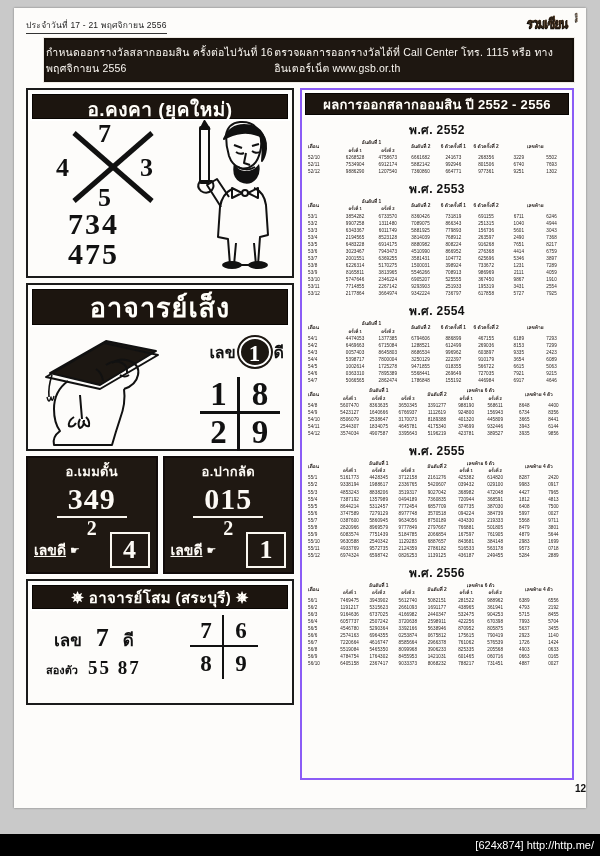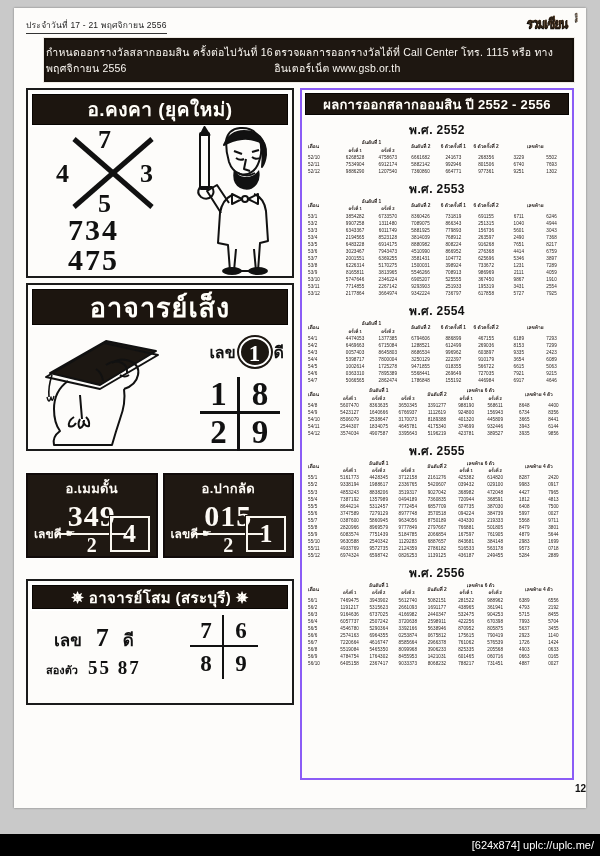--- a/index.html
+++ b/index.html
@@ -72,21 +72,21 @@
     filter:contrast(1.06);
   }
 
   
   .blk {
     border:2px solid #1b1b1b;
     background:#fdfcfa;
     position:relative;
   }
   .blk1 { height:190px; padding:4px; }
-  .blk1 .bar { height:31px; line-height:30px; font-size:19px; font-weight:bold; letter-spacing:.5px; }
+  .blk1 .bar { height:25px; line-height:30px; font-size:19px; font-weight:bold; letter-spacing:.5px; }
   .b1body { position:relative; height:150px; }
   .cross-wrap { position:absolute; left:12px; top:4px; width:130px; height:88px; }
   .cross-wrap .n { position:absolute; font-size:26px; font-weight:bold; font-family:"Liberation Serif", serif; color:#111; }
   .cross-wrap .nt { left:54px; top:-4px; }
   .cross-wrap .nl { left:12px; top:30px; }
   .cross-wrap .nr { left:96px; top:30px; }
   .cross-wrap .nb { left:54px; top:60px; }
   .cross-wrap svg { position:absolute; left:26px; top:4px; }
   .pairnum { position:absolute; left:36px; font-size:30px; font-weight:bold; font-family:"Liberation Serif", serif; letter-spacing:2px; color:#111;}
   .pn1 { top:88px; }
@@ -110,38 +110,38 @@
     position:absolute; right:8px; bottom:-2px;
     display:grid; grid-template-columns:40px 40px; grid-template-rows:37px 37px;
     font-family:"Liberation Serif", serif; font-size:33px; font-weight:bold; color:#111;
   }
   .quad span { display:flex; align-items:center; justify-content:center; line-height:1; }
   .quad .q1 { border-right:3px solid #111; border-bottom:3px solid #111; }
   .quad .q2 { border-bottom:3px solid #111; }
   .quad .q3 { border-right:3px solid #111; }
 
   
-  .blk3 { display:flex; gap:5px; height:118px;align-items:center; }
+  .blk3 { display:flex; gap:5px; height:118px; }
   .dark {
     flex:1; background:#241d17; border:2px solid #161110;
     outline:1px solid #fdfcfa;
     color:#f7f4ef; position:relative; filter:contrast(1.05);
   }
   .dark .nm { text-align:center; font-size:13px; font-weight:bold; padding-top:3px; letter-spacing:.3px;}
   .dark .big {
     text-align:center; font-family:"Liberation Serif", serif;
     font-size:30px; font-weight:bold; line-height:1; margin-top:2px; letter-spacing:1px;
   }
   .dark .ul { width:70px; height:2px; background:#f2eee8; margin:2px auto 0; }
   .dark .sub { text-align:center; font-family:"Liberation Serif", serif; font-size:20px; font-weight:bold; line-height:1.05; }
   .dark .row {
     position:absolute; left:6px; right:6px; bottom:4px;
     display:flex; align-items:center; gap:4px;
   }
-  .dark .lekdee { font-size:12px; font-weight:bold; }
+  .dark .lekdee { font-size:14px; font-weight:bold;text-decoration:underline; }
   .dark .hand { font-size:11px; }
   .dark .boxn {
     margin-left:auto; width:40px; height:36px;
     border:2px solid #f4f1eb; outline:1px solid #241d17;
     font-family:"Liberation Serif", serif; font-size:26px; font-weight:bold;
     display:flex; align-items:center; justify-content:center; line-height:1;
   }
 
   
   .blk4 { height:126px; padding:4px; }
@@ -1011,13 +1011,13 @@
             </table>
           </div>
       </div>
     </div>
 
   </div>
 
   <div class="pagenum">12</div>
 </div>
 
-<div class="watermark">[624x874] uplc://uplc.me/</div>
+<div class="watermark">[624x874] http://http.me/</div>
 
 </body></html>

